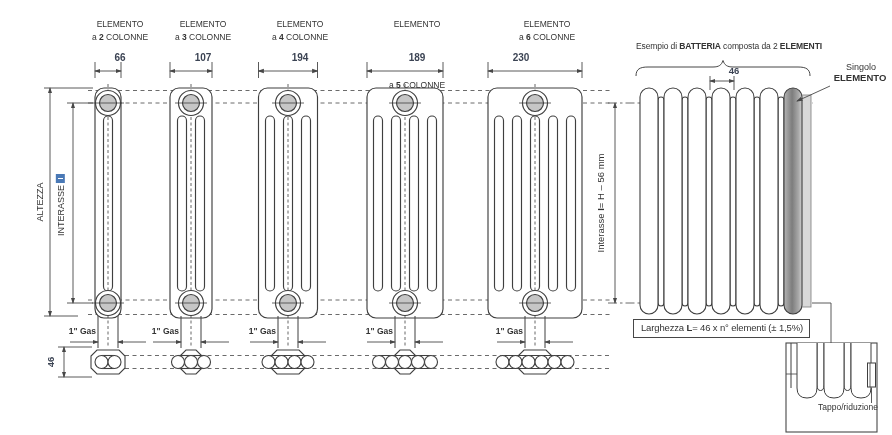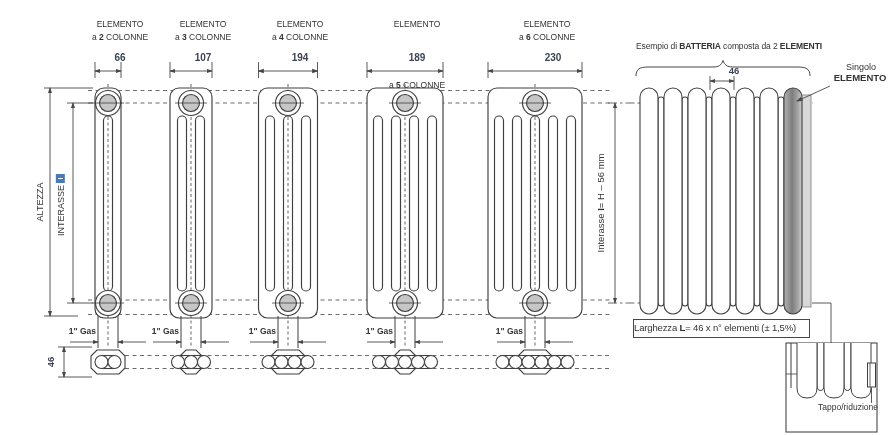--- a/index.html
+++ b/index.html
@@ -8,21 +8,21 @@
   #art{position:absolute;left:0;top:0;}
   .lbl{position:absolute;white-space:nowrap;font-size:8.5px;color:#333;line-height:1.15;}
   .ctr{transform:translateX(-50%);text-align:center;padding-left:24px;}
   .rot{transform:translate(-50%,-50%) rotate(-90deg);}
   .num{font-size:10px;color:#3c4454;font-weight:bold;letter-spacing:0;}
   .b{font-weight:bold;}
   .gas{font-weight:bold;text-align:right;width:52px;}
   .cap{font-size:8.5px;letter-spacing:-0.1px;}
   .isq{display:inline-block;background:#4a79b6;color:#fff;font-size:7px;font-weight:bold;
        width:9px;height:9px;line-height:9px;text-align:center;margin-left:2px;vertical-align:1px;}
-  .larg{font-size:9.5px;letter-spacing:-0.15px;width:176px;}
+  .larg{font-size:9.5px;letter-spacing:-0.15px;text-align:center;width:176px;}
   .small{font-size:8.5px;text-align:right;}
 </style>
 </head>
 <body>
 
 <div id="stage">
 
 <svg id="art" width="892" height="435" viewBox="0 0 892 435">
   <defs>
     <marker id="arw" viewBox="0 0 10 10" refX="8.5" refY="5" markerWidth="7" markerHeight="7" orient="auto-start-reverse">
@@ -341,21 +341,21 @@
 <div class="lbl ctr num" style="left:288px;top:52px;">194</div>
 <div class="lbl gas" style="left:224px;top:327px;">1" Gas</div>
 
 <div class="lbl ctr" style="left:405px;top:20px;">ELEMENTO</div>
 <div class="lbl ctr" style="left:405px;top:33px;margin-top:48px;"><span>a </span><span class="b">5</span><span> COLONNE</span></div>
 <div class="lbl ctr num" style="left:405px;top:52px;">189</div>
 <div class="lbl gas" style="left:341px;top:327px;">1" Gas</div>
 
 <div class="lbl ctr" style="left:535px;top:20px;">ELEMENTO</div>
 <div class="lbl ctr" style="left:535px;top:33px;"><span>a </span><span class="b">6</span><span> COLONNE</span></div>
-<div class="lbl ctr num" style="left:541px;top:52px;">230</div>
+<div class="lbl ctr num" style="left:509px;top:52px;">230</div>
 <div class="lbl gas" style="left:471px;top:327px;">1" Gas</div>
 
 <div class="lbl rot" style="left:40px;top:202px;font-size:9px;">ALTEZZA</div>
 <div class="lbl rot" style="left:61px;top:205px;font-size:9px;"><span>INTERASSE</span><span class="isq">I</span></div>
 <div class="lbl rot num" style="left:51px;top:362px;font-size:9.5px;">46</div>
 
 <div class="lbl ctr cap" style="left:717px;top:42px;"><span>Esempio di </span><span class="b">BATTERIA</span><span> composta da 2 </span><span class="b">ELEMENTI</span></div>
 <div class="lbl ctr num" style="left:722px;top:66px;font-size:9.5px;">46</div>
 <div class="lbl ctr" style="left:849px;top:62px;font-size:9px;">Singolo</div>
 <div class="lbl ctr b" style="left:848px;top:73px;font-size:9.5px;">ELEMENTO</div>

